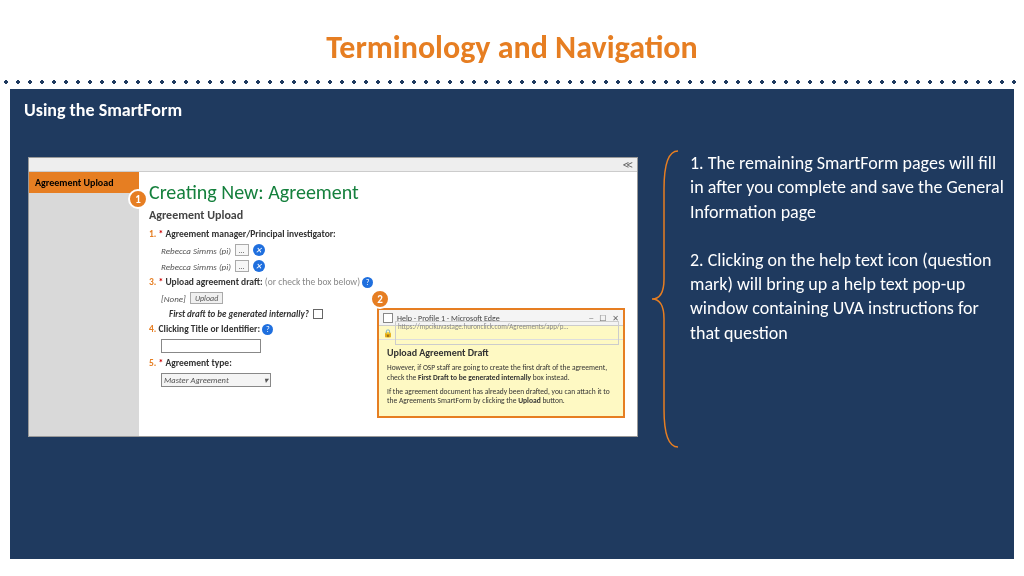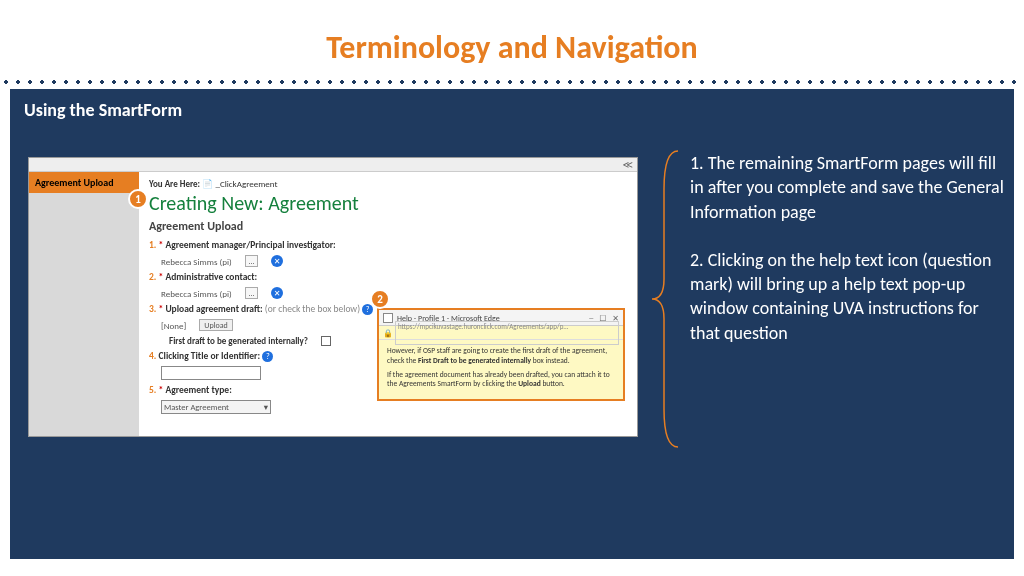--- a/index.html
+++ b/index.html
@@ -18,21 +18,21 @@
   .m2 { left: 360px; top: 200px; }
   .ss-main { position: absolute; left: 110px; top: 14px; right: 0; bottom: 0; background: #fff; padding: 6px 10px; font-size: 10px; color: #333; }
   .ss-breadcrumb { font-size: 9px; color: #333; }
   .ss-breadcrumb b { font-weight: bold; }
   .ss-h1 { font-size: 20px; color: #15803d; margin: 2px 0 4px; }
   .ss-h2 { font-size: 12px; color: #444; margin: 2px 0 6px; font-weight: bold; }
   .q { margin: 4px 0; font-size: 9.5px; }
   .q .num { color: #E67E22; font-weight: bold; }
   .q .star { color: #c00; font-weight: bold; }
   .q .lbl { font-weight: bold; }
-  .sub { font-size: 9px; color: #555; margin: 2px 0 4px 12px; display: flex; align-items: center; gap: 13px; }
+  .sub { font-size: 9px; color: #555; margin: 2px 0 4px 12px; display: flex; align-items: center; gap: 4px; font-style: italic; }
   .pill { border: 1px solid #aaa; padding: 0 3px; font-size: 8px; background: #f7f7f7; }
   .btn { border: 1px solid #aaa; padding: 0 4px; font-size: 8px; background: #f0f0f0; }
   .blue-x { width: 12px; height: 12px; border-radius: 50%; background: #1F6FDE; color: #fff; font-size: 8px; display: inline-flex; align-items: center; justify-content: center; }
   .help-i { width: 11px; height: 11px; border-radius: 50%; background: #1F6FDE; color: #fff; font-size: 8px; display: inline-flex; align-items: center; justify-content: center; }
   .chk { width: 10px; height: 10px; border: 1px solid #666; display: inline-block; background: #fff; }
   .txt-in { width: 100px; height: 14px; border: 1px solid #888; background: #fff; display: inline-block; }
   .sel { width: 110px; height: 14px; border: 1px solid #888; background: #f4f4f4; font-size: 8.5px; padding: 0 2px; display: inline-flex; align-items: center; justify-content: space-between; }
   .popup { position: absolute; left: 348px; top: 150px; width: 248px; background: #fef9c3; border: 2px solid #E67E22; font-size: 8.5px; z-index: 5; }
   .popup-bar { height: 16px; background: #f4f4f4; border-bottom: 1px solid #ccc; display: flex; align-items: center; padding: 0 4px; font-size: 8px; color: #444; gap: 4px; }
   .popup-bar .wctl { margin-left: auto; display: flex; gap: 6px; color: #666; }
@@ -57,44 +57,34 @@
   <div class="panel-title">Using the SmartForm</div>
 
   <div class="screenshot">
     <div class="ss-bar">
       <span class="x">≪</span>
     </div>
     <div class="ss-nav">
       <div class="ss-nav-tab">Agreement Upload</div>
     </div>
     <div class="ss-main">
-      <div class="ss-breadcrumb">
-        <b>You Are Here:</b>
-        <span style="color:#E67E22">📄</span>
-        <span>_ClickAgreement</span>
-      </div>
       <div class="ss-h1">Creating New: Agreement</div>
       <div class="ss-h2">Agreement Upload</div>
 
       <div class="q">
         <span class="num">1.</span>
         <span class="star">*</span>
         <span class="lbl">Agreement manager/Principal investigator:</span>
       </div>
       <div class="sub">
         <span>Rebecca Simms (pi)</span>
         <span class="pill">…</span>
         <span class="blue-x">✕</span>
       </div>
 
-      <div class="q">
-        <span class="num">2.</span>
-        <span class="star">*</span>
-        <span class="lbl">Administrative contact:</span>
-      </div>
       <div class="sub">
         <span>Rebecca Simms (pi)</span>
         <span class="pill">…</span>
         <span class="blue-x">✕</span>
       </div>
 
       <div class="q">
         <span class="num">3.</span>
         <span class="star">*</span>
         <span class="lbl">Upload agreement draft:</span>
@@ -140,20 +130,21 @@
           <span>─</span>
           <span>☐</span>
           <span>✕</span>
         </span>
       </div>
       <div class="popup-url">
         <span style="font-size:8px;margin-right:2px">🔒</span>
         <span class="field">https://mpcikuvastage.huronclick.com/Agreements/app/p...</span>
       </div>
       <div class="popup-body">
+        <h4>Upload Agreement Draft</h4>
         <p>
           <span>However, if OSP staff are going to create the first draft of the agreement, check the </span><b>First Draft to be generated internally</b><span> box instead.</span>
         </p>
         <p>
           <span>If the agreement document has already been drafted, you can attach it to the Agreements SmartForm by clicking the </span><b>Upload</b><span> button.</span>
         </p>
       </div>
     </div>
   </div>
 

